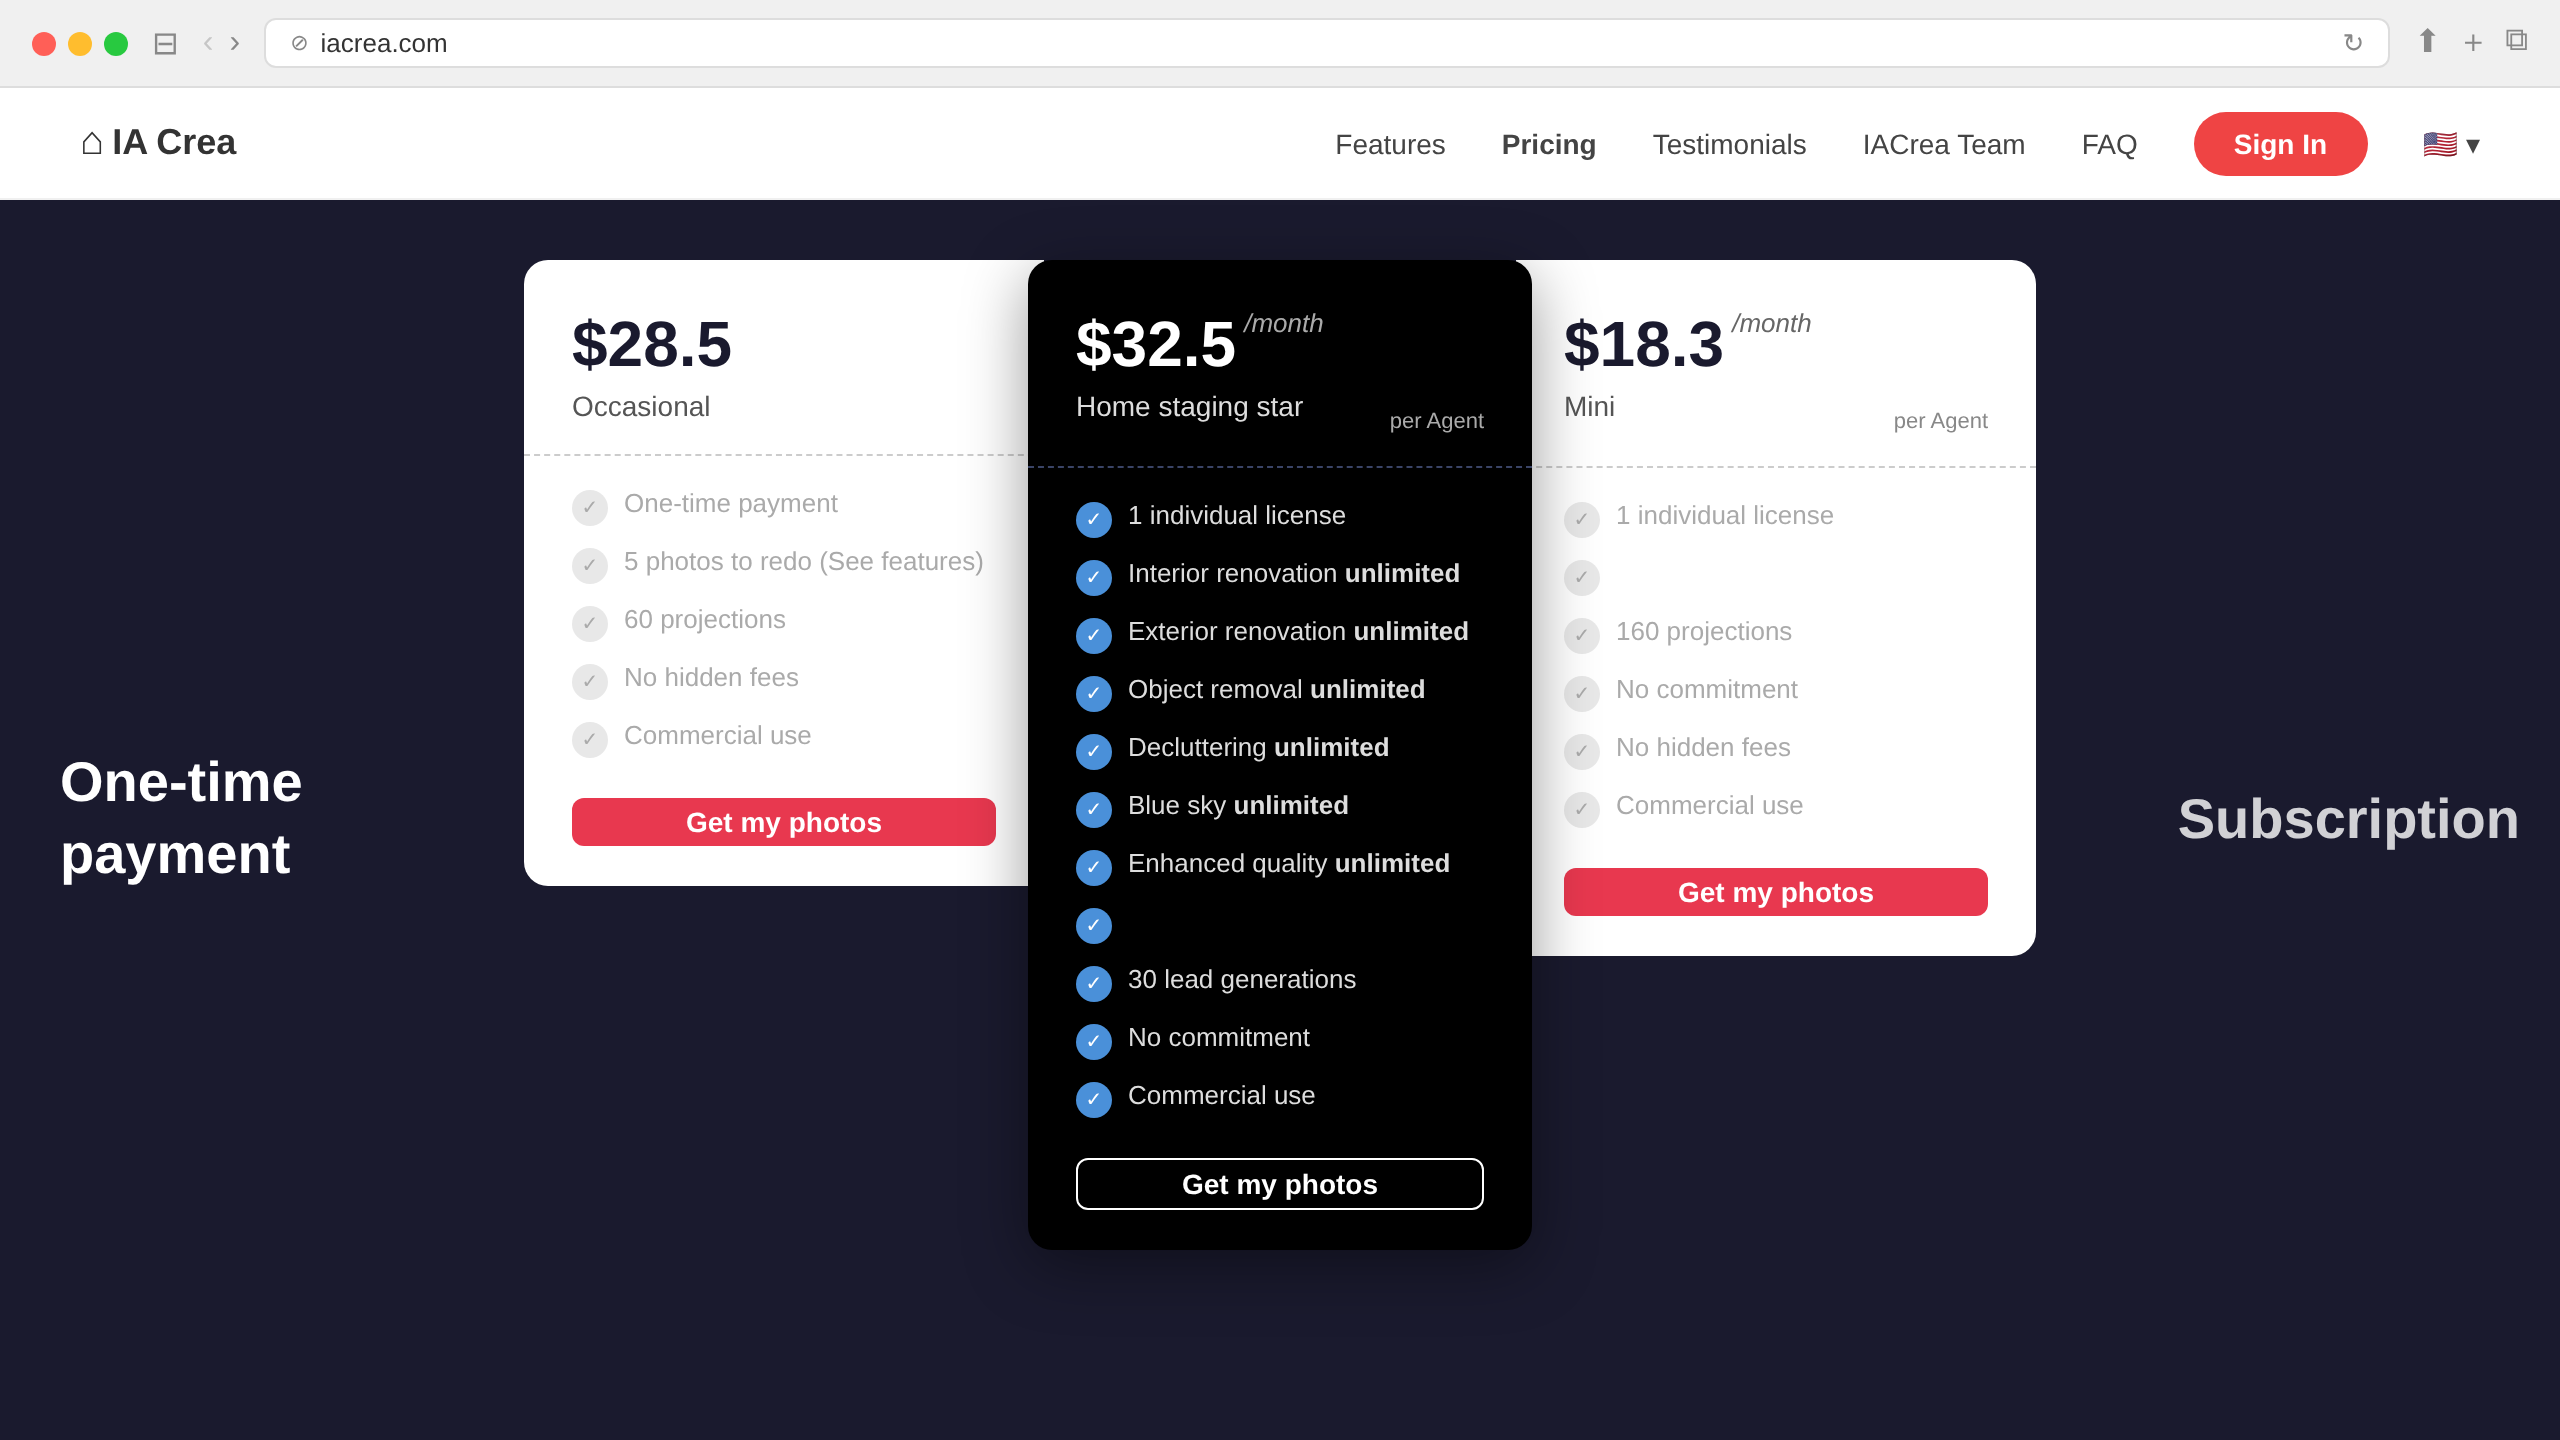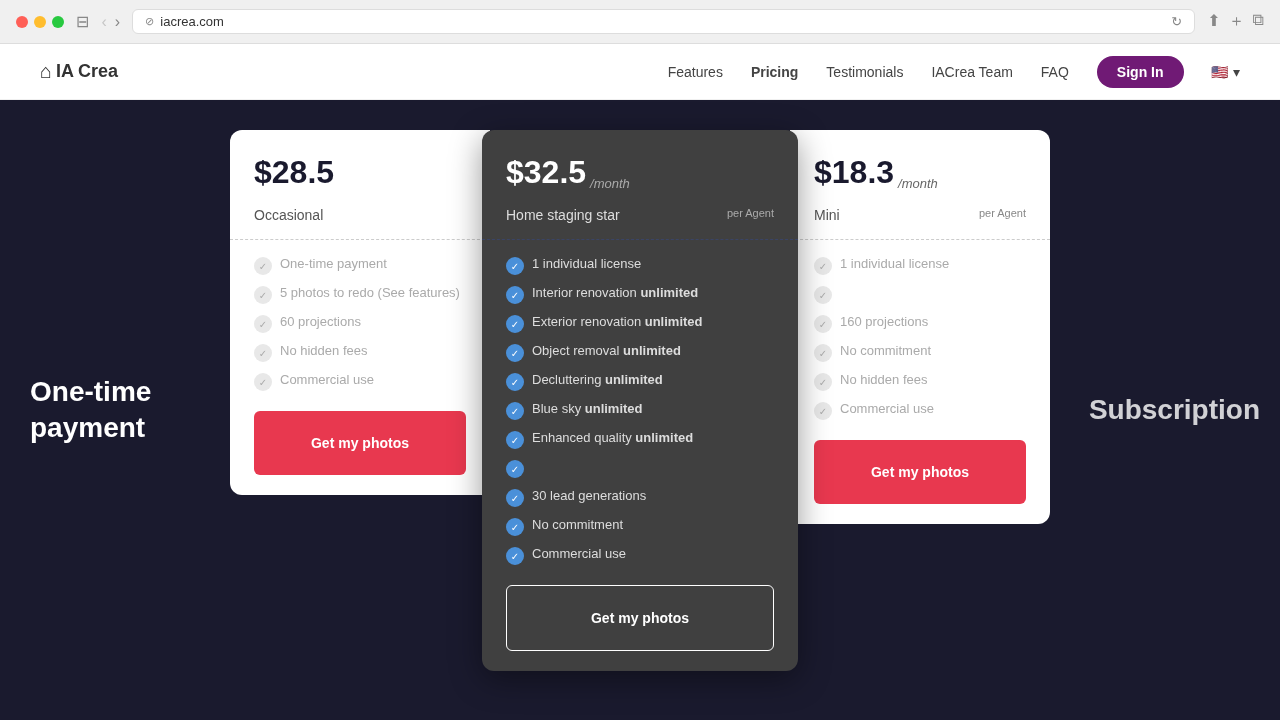--- a/index.html
+++ b/index.html
@@ -87,21 +87,21 @@
       gap: 28px;
     }
     .nav-link {
       font-size: 14px;
       color: #444;
       text-decoration: none;
       cursor: pointer;
     }
     .nav-link.active { font-weight: 600; }
     .sign-in-btn {
-      background: #701a75;
+      background: #ef4444;
       color: #fff;
       border: none;
       border-radius: 20px;
       padding: 8px 20px;
       font-size: 14px;
       font-weight: 600;
       cursor: pointer;
     }
     .flag-area { display: flex; align-items: center; gap: 4px; font-size: 14px; color: #444; cursor: pointer; }
 
@@ -162,42 +162,42 @@
 
     
     .pricing-card {
       background: #fff;
       border-radius: 12px;
       padding: 24px 24px 20px;
       width: 260px;
       position: relative;
     }
     .pricing-card.featured {
-      background: #404040;
+      background: #000000;
       color: #fff;
       border-radius: 12px;
       padding: 24px 24px 20px;
-      width: 316px;
+      width: 252px;
       z-index: 20;
       box-shadow: 0 8px 32px rgba(0,0,0,0.4);
     }
     .pricing-card.left-card {
       margin-right: -8px;
       border-radius: 12px 0 0 12px;
     }
     .pricing-card.right-card {
       margin-left: -8px;
       border-radius: 0 12px 12px 0;
     }
 
     .price-row {
       display: flex;
-      align-items: flex-end;
+      align-items: flex-start;
       gap: 4px;
-      margin-bottom: 16px;
+      margin-bottom: 4px;
     }
     .price-main {
       font-size: 32px;
       font-weight: 700;
       color: #1a1a2e;
     }
     .pricing-card.featured .price-main { color: #fff; }
     .price-period {
       font-size: 13px;
       color: #666;
@@ -212,20 +212,21 @@
     }
     .plan-name {
       font-size: 14px;
       color: #555;
       font-weight: 500;
     }
     .pricing-card.featured .plan-name { color: #ddd; }
     .per-agent {
       font-size: 11px;
       color: #888;
+      margin-top: 10px;
     }
     .pricing-card.featured .per-agent { color: #aaa; }
 
     
     .card-divider {
       border: none;
       border-top: 1px dashed #ccc;
       margin: 0 -24px 16px;
     }
     .pricing-card.featured .card-divider { border-top: 1px dashed #3a4466; }
@@ -264,21 +265,21 @@
     .check-inactive {
       background: #e8e8e8;
       color: #aaa;
     }
     .feature-text strong { font-weight: 700; }
     .feature-text-muted { color: #aaa; }
 
     
     .cta-btn {
       width: 100%;
-      padding: 24px;
+      padding: 4px;
       border-radius: 6px;
       border: none;
       font-size: 14px;
       font-weight: 600;
       cursor: pointer;
       text-align: center;
     }
     .cta-btn-primary { background: #e8384f; color: #fff; }
     .cta-btn-outline { background: transparent; border: 1.5px solid #fff; color: #fff; }
   </style>

